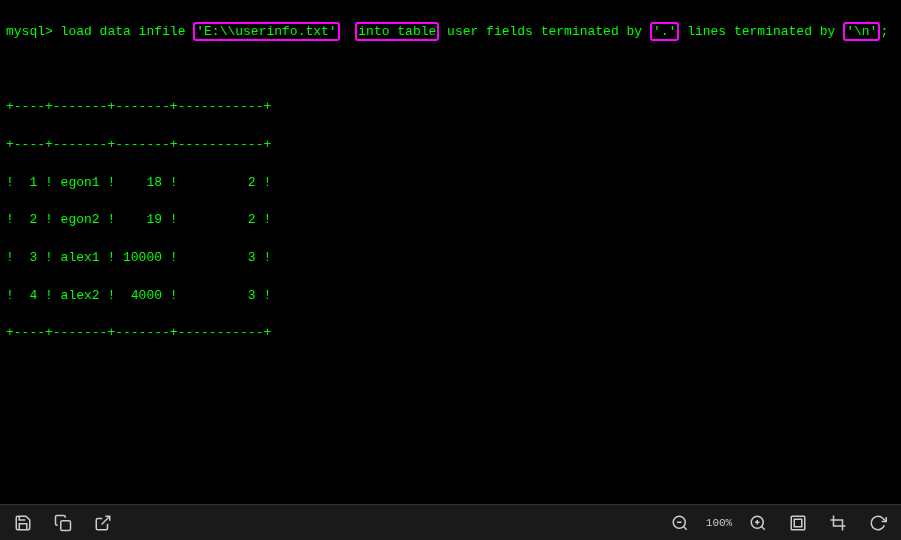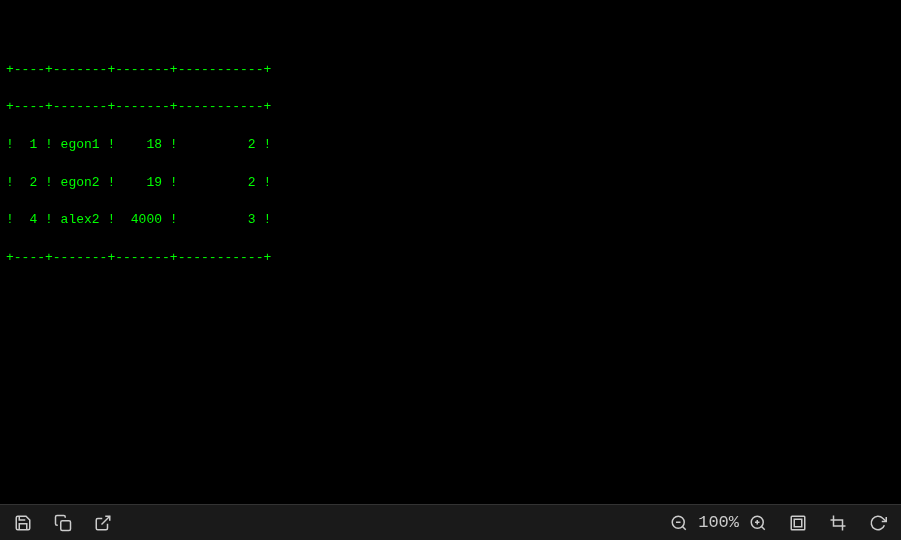--- a/index.html
+++ b/index.html
@@ -58,35 +58,37 @@
     }
     .zoom-area {
       display: flex;
       align-items: center;
       gap: 4px;
       color: #ccc;
       font-size: 13px;
     }
     .zoom-pct {
       color: #ccc;
-      font-size: 17px;
+      font-size: 11px;
       min-width: 40px;
       text-align: center;
     }
     .spacer { flex: 1; }
   </style>
 </head>
 <body>
 
 <div id="terminal">
+<span class="line"><span>mysql&gt; load data infile <span class="highlight-box">'E:\\userinfo.txt'</span>  <span class="highlight-box2">into table</span> user fields terminated by <span class="highlight-box">'.'</span> lines terminated by <span class="highlight-box">'\n'</span>;</span></span>
 <span class="line"> </span>
 <span class="line">+----+-------+-------+-----------+</span>
 <span class="line">+----+-------+-------+-----------+</span>
 <span class="line">!  1 ! egon1 !    18 !         2 !</span>
 <span class="line">!  2 ! egon2 !    19 !         2 !</span>
+<span class="line">!  3 ! alex1 ! 10000 !         3 !</span>
 <span class="line">!  4 ! alex2 !  4000 !         3 !</span>
 <span class="line">+----+-------+-------+-----------+</span>
 
 
 
 
 
 
 
 

